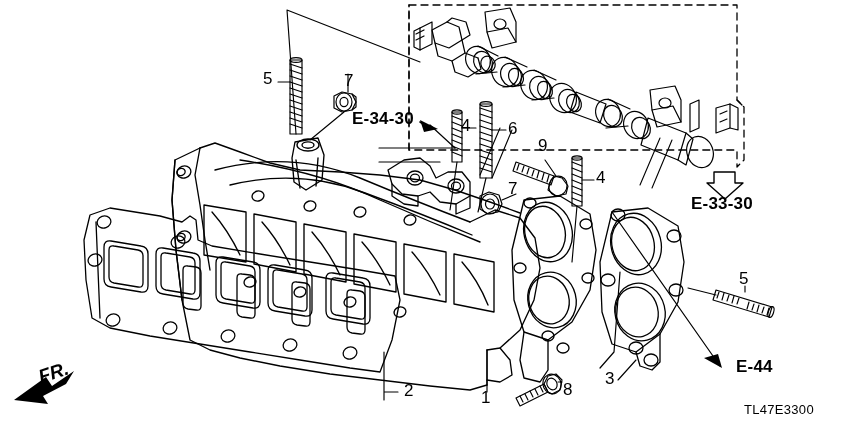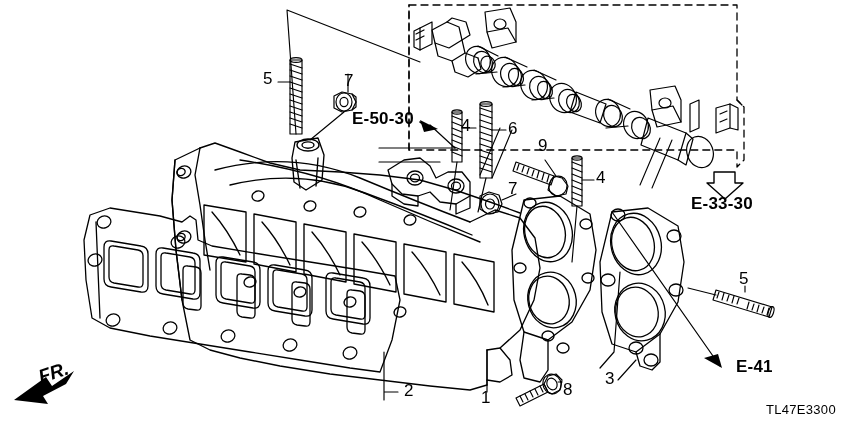--- a/index.html
+++ b/index.html
@@ -431,21 +431,21 @@
   <div class="lbl callout-num" style="left:508px; top:120px;">6</div>
   <div class="lbl callout-num" style="left:538px; top:137px;">9</div>
   <div class="lbl callout-num" style="left:508px; top:180px;">7</div>
   <div class="lbl callout-num" style="left:596px; top:169px;">4</div>
   <div class="lbl callout-num" style="left:739px; top:270px;">5</div>
   <div class="lbl callout-num" style="left:404px; top:382px;">2</div>
   <div class="lbl callout-num" style="left:481px; top:389px;">1</div>
   <div class="lbl callout-num" style="left:605px; top:370px;">3</div>
   <div class="lbl callout-num" style="left:563px; top:381px;">8</div>
 
-  <div class="lbl ref-label" style="left:352px; top:110px;">E-50-30</div>
+  <div class="lbl ref-label" style="left:352px; top:110px;">E-34-30</div>
   <div class="lbl ref-label" style="left:691px; top:195px;">E-33-30</div>
-  <div class="lbl ref-label" style="left:736px; top:358px;">E-41</div>
+  <div class="lbl ref-label" style="left:736px; top:358px;">E-44</div>
 
   <div class="lbl fr-label" style="left:36px; top:368px; transform:rotate(-18deg); transform-origin:left top;">FR.</div>
 
-  <div class="lbl drawing-no" style="left:744px; top:403px;margin-left:22px;">TL47E3300</div>
+  <div class="lbl drawing-no" style="left:744px; top:403px;">TL47E3300</div>
 
 </div>
 
 </body></html>

